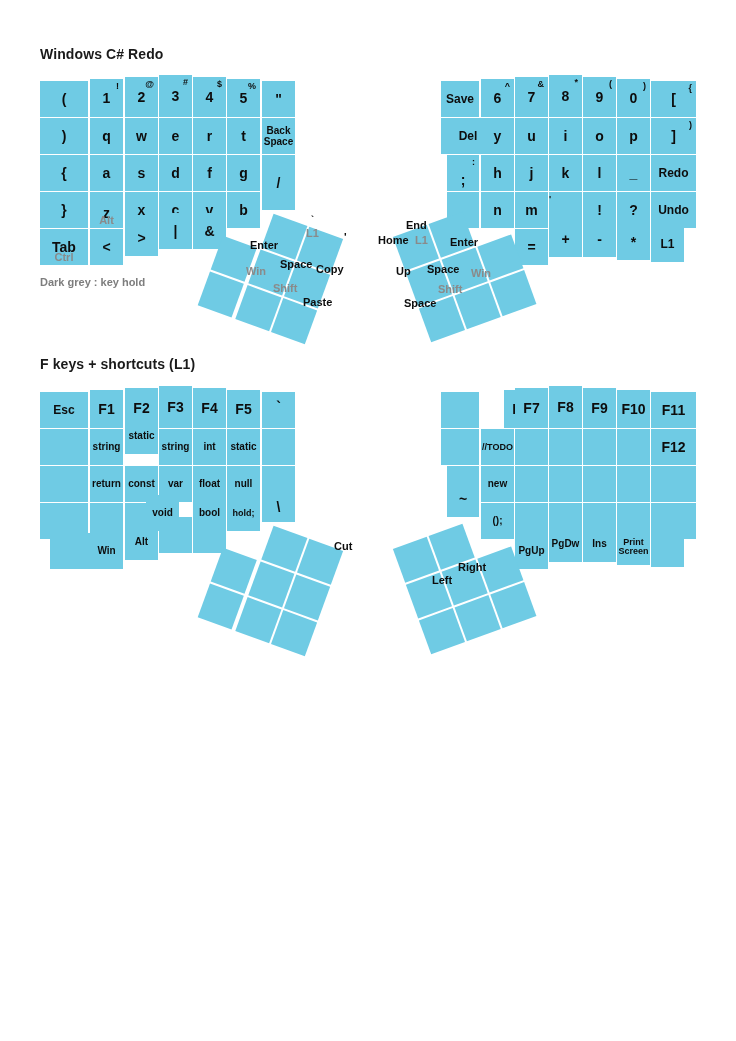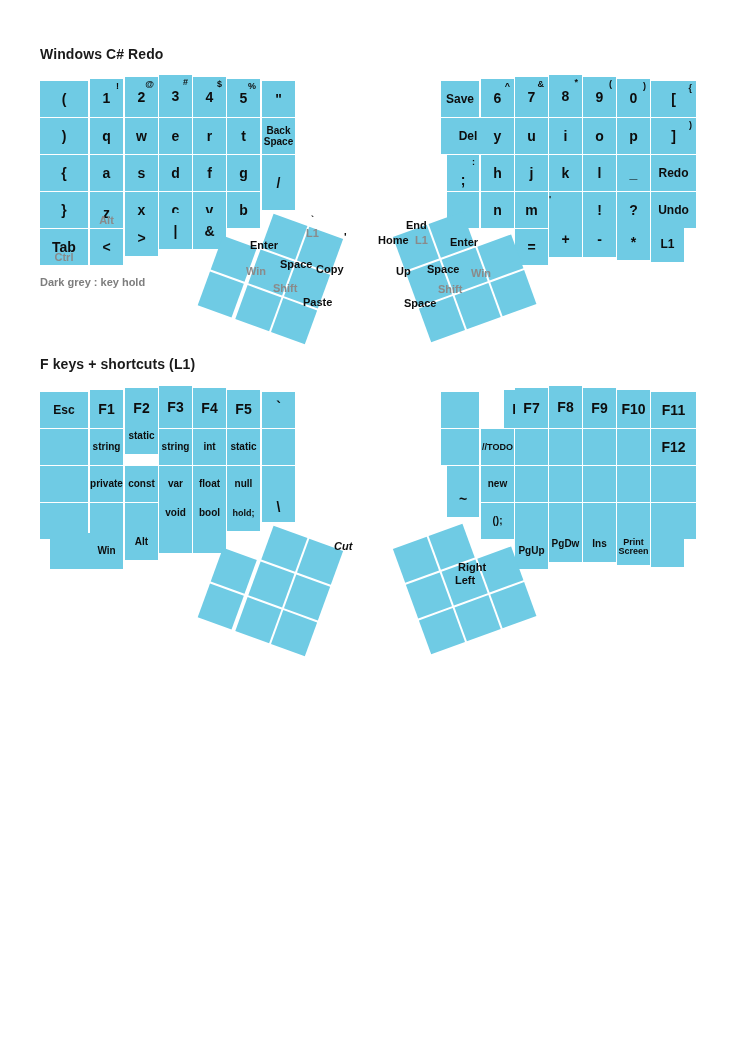--- a/index.html
+++ b/index.html
@@ -381,40 +381,40 @@
   <div class="key" style="left:193px; top:429px; width:33px; height:36px;">
     <span class="lbl small">int</span>
   </div>
   <div class="key" style="left:227px; top:429px; width:33px; height:36px;">
     <span class="lbl small">static</span>
   </div>
   <div class="key" style="left:262px; top:429px; width:33px; height:36px;"></div>
 
   <div class="key" style="left:40px; top:466px; width:48px; height:36px;"></div>
   <div class="key" style="left:90px; top:466px; width:33px; height:36px;">
-    <span class="lbl small">private</span>
+    <span class="lbl small">return</span>
   </div>
   <div class="key" style="left:125px; top:466px; width:33px; height:36px;">
     <span class="lbl small">const</span>
   </div>
   <div class="key" style="left:159px; top:466px; width:33px; height:36px;">
     <span class="lbl small">var</span>
   </div>
   <div class="key" style="left:193px; top:466px; width:33px; height:36px;">
     <span class="lbl small">float</span>
   </div>
   <div class="key" style="left:227px; top:466px; width:33px; height:36px;">
     <span class="lbl small">null</span>
   </div>
   <div class="key" style="left:262px; top:466px; width:33px; height:36px;"></div>
 
   <div class="key" style="left:40px; top:503px; width:48px; height:36px;"></div>
   <div class="key" style="left:90px; top:503px; width:33px; height:36px;"></div>
   <div class="key" style="left:125px; top:503px; width:33px; height:36px;"></div>
-  <div class="key" style="left:159px; top:495px; width:33px; height:36px;">
+  <div class="key" style="left:146px; top:495px; width:33px; height:36px;">
     <span class="lbl small">void</span>
   </div>
   <div class="key" style="left:193px; top:495px; width:33px; height:36px;">
     <span class="lbl small">bool</span>
   </div>
   <div class="key" style="left:227px; top:495px; width:33px; height:36px;">
     <span class="lbl tiny">hold;</span>
   </div>
   <div class="key" style="left:262px; top:466px; width:33px; height:56px;">
     <span class="lbl main" style="top:auto; bottom:8px; transform:none;">\</span>
@@ -433,21 +433,21 @@
   <div style="position:absolute; left:236px; top:512px; width:140px; height:120px; transform:rotate(20deg); transform-origin: 0 0;">
     <div class="key" style="left:40px; top:0px; width:36px; height:36px;"></div>
     <div class="key" style="left:78px; top:0px; width:36px; height:36px;"></div>
     <div class="key" style="left:0px; top:38px; width:36px; height:36px;"></div>
     <div class="key" style="left:40px; top:38px; width:36px; height:36px;"></div>
     <div class="key" style="left:78px; top:38px; width:36px; height:36px;"></div>
     <div class="key" style="left:0px; top:76px; width:36px; height:36px;"></div>
     <div class="key" style="left:40px; top:76px; width:36px; height:36px;"></div>
     <div class="key" style="left:78px; top:76px; width:36px; height:36px;"></div>
   </div>
-  <span class="thumb-label" style="left:334px; top:540px;font-style:italic;">Cut</span>
+  <span class="thumb-label" style="left:334px; top:540px;">Cut</span>
 
 </div>
 
 <div class="keyboard">
 
   <div class="key" style="left:441px; top:392px; width:38px; height:36px;"></div>
   <div class="key" style="left:504px; top:390px; width:33px; height:38px;">
     <span class="lbl main">F6</span>
   </div>
   <div class="key" style="left:515px; top:388px; width:33px; height:40px;">
@@ -518,15 +518,15 @@
     <div class="key" style="left:-114px; top:0px; width:36px; height:36px;"></div>
     <div class="key" style="left:-76px; top:0px; width:36px; height:36px;"></div>
     <div class="key" style="left:-114px; top:38px; width:36px; height:36px;"></div>
     <div class="key" style="left:-76px; top:38px; width:36px; height:36px;"></div>
     <div class="key" style="left:-38px; top:38px; width:36px; height:36px;"></div>
     <div class="key" style="left:-114px; top:76px; width:36px; height:36px;"></div>
     <div class="key" style="left:-76px; top:76px; width:36px; height:36px;"></div>
     <div class="key" style="left:-38px; top:76px; width:36px; height:36px;"></div>
   </div>
   <span class="thumb-label" style="left:458px; top:561px;">Right</span>
-  <span class="thumb-label" style="left:455px; top:574px;">Left</span>
+  <span class="thumb-label" style="left:432px; top:574px;">Left</span>
 
 </div>
 
 </body></html>

